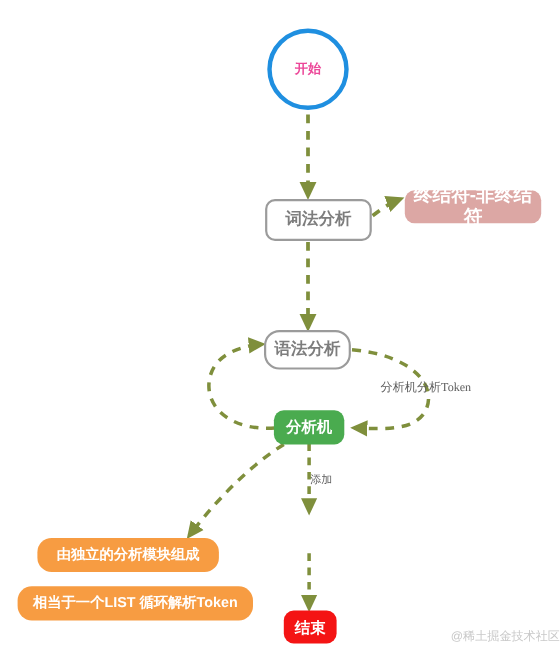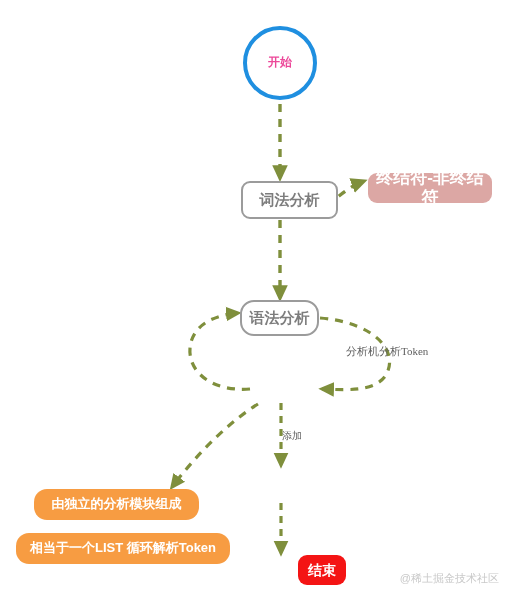--- a/index.html
+++ b/index.html
@@ -105,21 +105,21 @@
     z-index: 4;
     font-family: "Liberation Serif", "DejaVu Serif", serif;
   }
   .edge-label-small {
     font-size: 10px;
     margin-left: 15px;
   }
 
   .watermark {
     position: absolute;
-    right: 10px;
+    right: 0;
     bottom: 8px;
     color: #c9c9c9;
     font-size: 11px;
     z-index: 5;
     white-space: nowrap;
   }
 </style>
 </head>
 <body>
 
@@ -158,23 +158,26 @@
   </div>
 
   <div class="node node-pink" style="left:368px; top:173px; width:124px; height:30px;">
     <span>终结符-非终结符</span>
   </div>
 
   <div class="node node-plain" style="left:240px; top:300px; width:79px; height:36px;border-radius:14px;">
     <span>语法分析</span>
   </div>
 
+  <div class="node node-green" style="left:249px; top:373px; width:64px; height:31px;">
+    <span>分析机</span>
+  </div>
 
 
-  <div class="node node-red" style="left:258px; top:555px; width:48px; height:30px;margin-left:40px;">
+  <div class="node node-red" style="left:258px; top:555px; width:48px; height:30px;">
     <span>结束</span>
   </div>
 
   <div class="node node-orange" style="left:34px; top:489px; width:165px; height:31px;">
     <span>由独立的分析模块组成</span>
   </div>
 
   <div class="node node-orange" style="left:16px; top:533px; width:214px; height:31px;">
     <span>相当于一个LIST 循环解析Token</span>
   </div>

